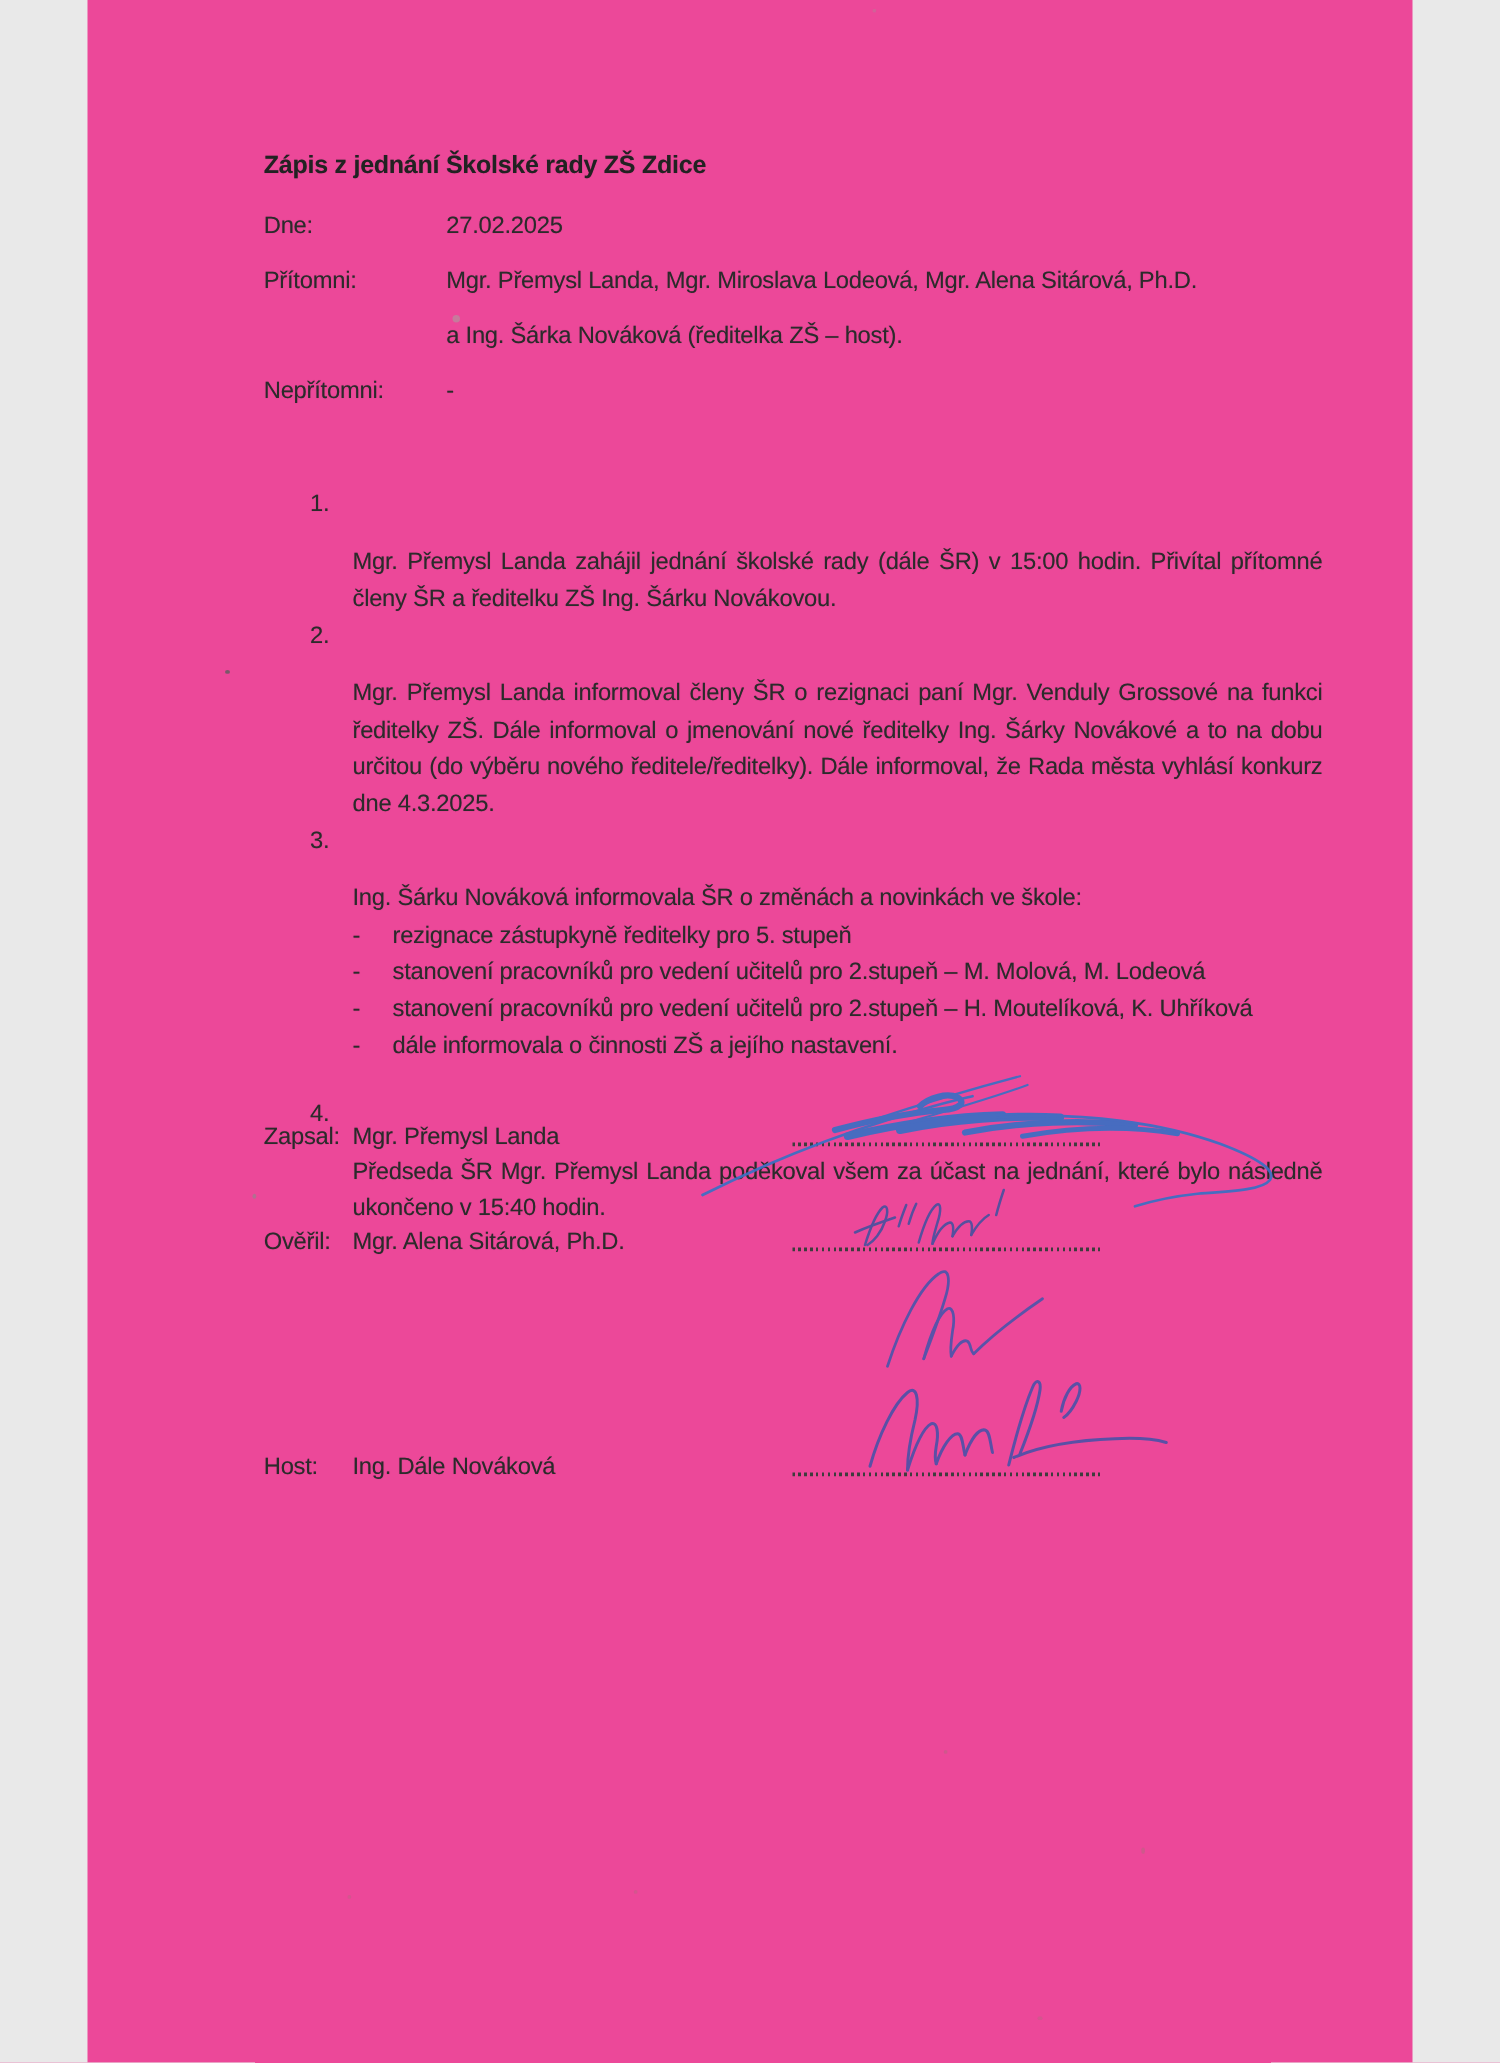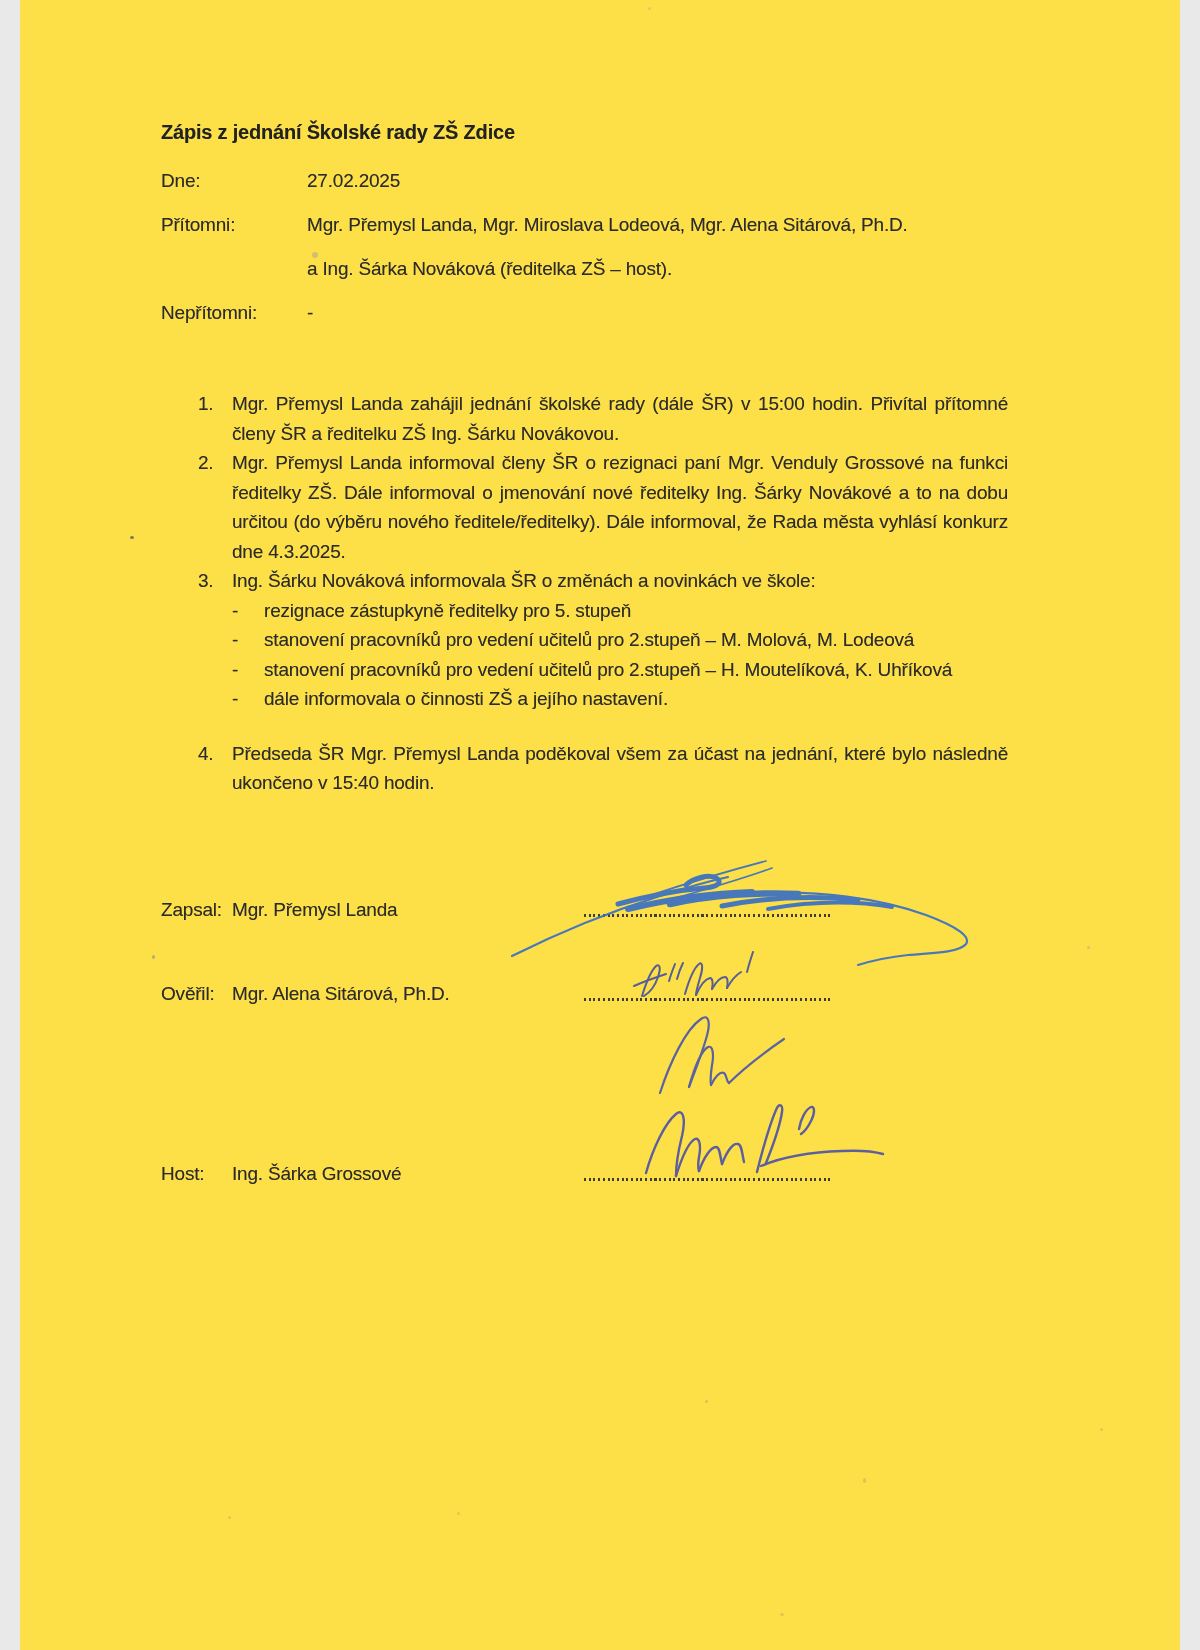--- a/index.html
+++ b/index.html
@@ -1,41 +1,41 @@
 <!DOCTYPE html>
 <html><head>
 <meta charset="utf-8">
 <style>
   html,body { margin:0; padding:0; background:#e9e9e9; }
   .page {
     position:relative;
-    width:1160px; height:1650px;
+    width:1060px; height:1650px;
     margin:0 auto;
-    background:#fde047;
+    background:#ec4899;
     overflow:hidden;
     font-family:"Liberation Sans","DejaVu Sans",sans-serif;
     color:#2b2b2b;
     letter-spacing:-0.2px;
     text-shadow:0 0 0.6px rgba(40,40,40,0.38);
   }
   .doc-title {
     position:absolute; left:141px; top:121px;
     font-size:20px; font-weight:bold; color:#222;
     margin:0;
   }
   .meta-row { position:absolute; left:0; width:1100px; font-size:19px; }
   .meta-label { position:absolute; left:141px; white-space:nowrap;text-align:right; }
   .meta-value { position:absolute; left:287px; white-space:nowrap; }
   .agenda {
     position:absolute; left:178px; top:389px; width:810px;
     font-size:19px; line-height:29.5px;
   }
   .agenda-item { display:flex; }
   .item-num { flex:none; width:34px; }
-  .item-text { flex:1; text-align:justify; }
+  .item-text { flex:1; text-align:justify;margin-top:46px; }
   .item-last { margin-top:25px; }
   .sub-item { display:flex; margin-left:34px; }
   .sub-dash { flex:none; width:32px; }
   .sub-text { flex:1; }
   .sig-row { position:absolute; left:0; width:1100px; height:40px; font-size:19px; }
   .sig-label { position:absolute; left:141px; white-space:nowrap; }
   .sig-name { position:absolute; left:212px; white-space:nowrap; }
   .dotline {
     position:absolute; left:564px; top:15px;
     width:248px; height:2.6px;
@@ -108,21 +108,21 @@
     <span class="sig-name">Mgr. Alena Sitárová, Ph.D.</span>
     <div class="dotline"></div>
   </div>
   <div class="sig-row" style="top:899px">
     <span class="sig-label">Zapsal:</span>
     <span class="sig-name">Mgr. Přemysl Landa</span>
     <div class="dotline"></div>
   </div>
   <div class="sig-row" style="top:1163px">
     <span class="sig-label">Host:</span>
-    <span class="sig-name">Ing. Šárka Grossové</span>
+    <span class="sig-name">Ing. Dále Nováková</span>
     <div class="dotline"></div>
   </div>
 
   <svg class="ink-layer" viewBox="0 0 1200 1650">
     <g fill="none" stroke-linecap="round" stroke-linejoin="round" opacity="0.92">
       <path stroke-width="2.2" d="M492,956 C540,932 592,911 640,896 C668,887 690,881 708,877" stroke="#3a70c4"></path>
       <path stroke-width="1.8" d="M628,896 C668,883 708,871 746,861" stroke="#3a70c4"></path>
       <path stroke-width="1.8" d="M642,902 C684,890 722,879 752,868" stroke="#3a70c4"></path>
       <path stroke-width="5" d="M598,904 C628,896 660,890 684,888 C698,887 703,882 696,878 C688,874 673,878 666,885" stroke="#3a70c4"></path>
       <path stroke-width="6" d="M608,909 C650,899 696,893 732,892" stroke="#3a70c4"></path>

